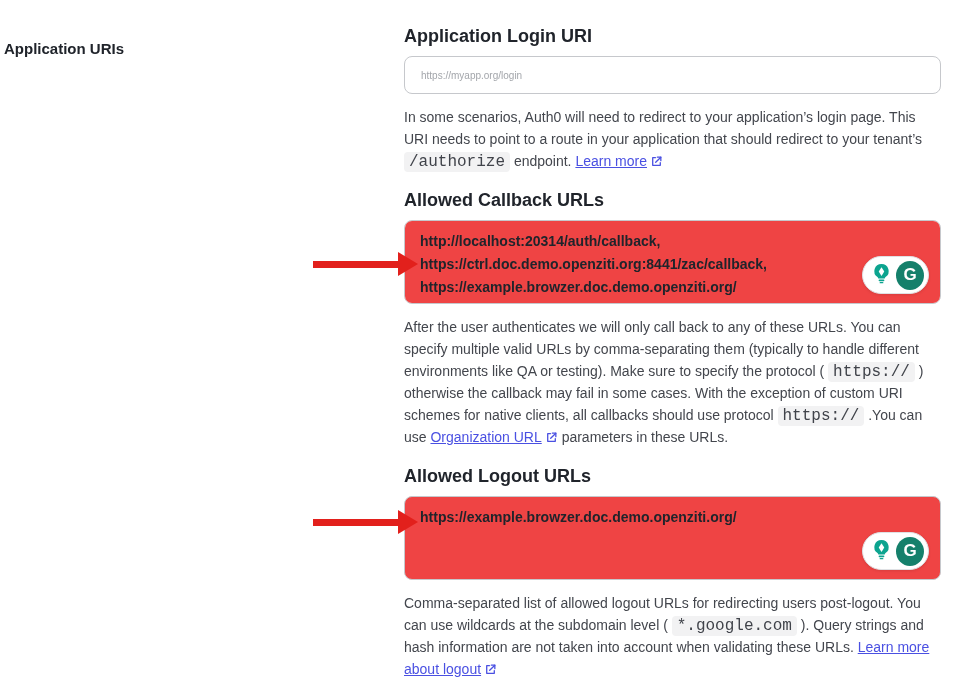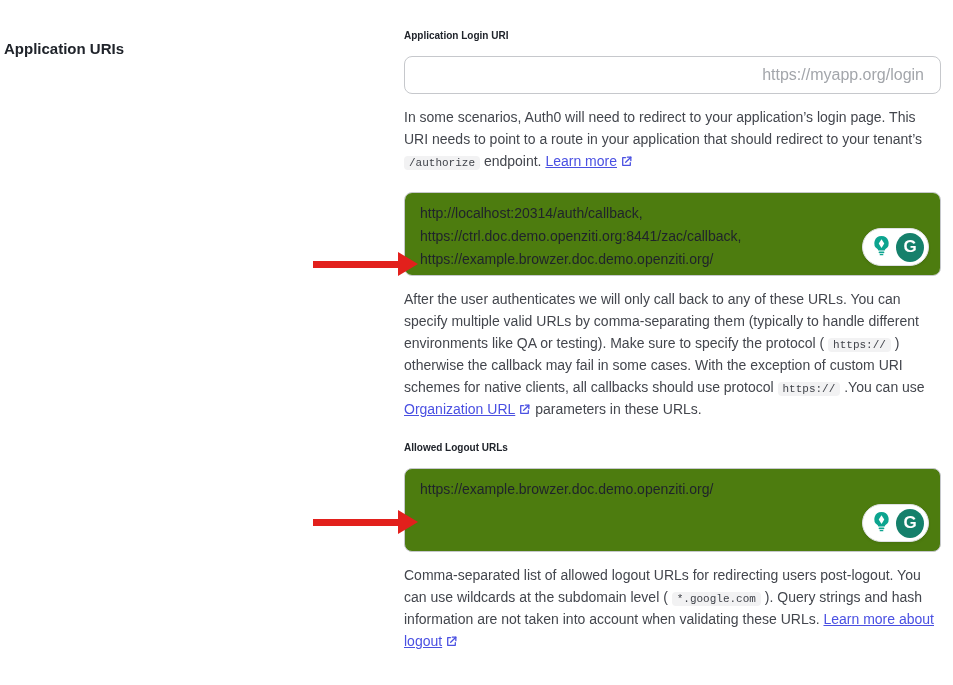--- a/index.html
+++ b/index.html
@@ -13,50 +13,50 @@
     overflow: hidden;
   }
   .section-title {
     position: absolute; left: 4px; top: 28px;
     font-size: 15px; font-weight: 700; color: var(--text_primary);
   }
   .col {
     position: absolute; left: 404px; top: 28px; width: 537px;
   }
   .field-label {
-    font-size: 10px; font-weight: 700; color: var(--text_primary);
+    font-size: 18px; font-weight: 700; color: var(--text_primary);
     margin: 0 0 12px 0; line-height: 16px;
   }
   .text-input {
     width: 100%; height: 38px;
     border: 1px solid var(--border_input); border-radius: 8px;
     padding: 0 16px; outline: none;
-    font-family: "Liberation Sans", sans-serif; font-size: 16px;
-    color: var(--text_primary); background: #fff; text-align: right;
+    font-family: "Liberation Sans", sans-serif; font-size: 10px;
+    color: var(--text_primary); background: #fff;
   }
   .text-input::placeholder { color: var(--placeholder); }
   .help {
     font-size: 14px; line-height: 22px; color: var(--text_secondary);
     margin: 12px 0 20px 0;
   }
   .help.last { margin-bottom: 8px; }
   .chip {
-    font-family: "Liberation Mono", monospace; font-size: 11px;
+    font-family: "Liberation Mono", monospace; font-size: 16px;
     background: var(--chip_bg); color: var(--chip_text);
     padding: 1px 5px; border-radius: 4px; white-space: nowrap; line-height: 1;
   }
   .tlink { color: var(--link); text-decoration: underline; cursor: pointer; }
   .extic svg { vertical-align: -2px; margin-left: 3px; }
   .ta-wrap { position: relative; margin: 0; }
   .textarea {
     display: block; width: 100%; height: 84px;
     border: 1px solid var(--border_input); border-radius: 8px;
     padding: 9px 15px; outline: none; resize: none;
     font-family: "Liberation Sans", sans-serif; font-size: 14px; line-height: 23px;
-    color: var(--text_primary); background: #4d7c0f;
+    color: var(--text_primary); background: #ef4444; font-weight: bold;
   }
   .gram {
     position: absolute; right: 12px; bottom: 10px;
     width: 67px; height: 38px; background: #fff;
     border: 1px solid var(--grammarly_border); border-radius: 19px;
     box-shadow: 0 1px 3px rgba(0,0,0,.10);
     display: flex; align-items: center; gap: 3px; padding: 0 4px 0 7px;
   }
   .bulb-btn { border: none; background: none; padding: 0; cursor: pointer; display: flex; align-items: center; }
   .gcirc {
@@ -84,20 +84,21 @@
 <div class="col">
 
   <div class="field-label">Application Login URI</div>
   <input class="text-input" type="text" placeholder="https://myapp.org/login" style="">
   <p class="help">In some scenarios, Auth0 will need to redirect to your application’s login page. This URI needs to point to a route in your application that should redirect to your tenant’s <span class="chip">/authorize</span> endpoint. <a class="tlink" href="#">Learn more<span class="extic"><svg width="13" height="13" viewBox="0 0 24 24" fill="none" stroke="currentColor" stroke-width="2.4" stroke-linecap="round" stroke-linejoin="round">
             <path d="M10 5H5v14h14v-5"></path>
             <path d="M13.5 4H20v6.5"></path>
             <path d="M20 4l-9.5 9.5"></path>
           </svg></span></a></p>
 
+  <div class="field-label">Allowed Callback URLs</div>
   <div class="ta-wrap">
     <textarea class="textarea" spellcheck="false" style="">http://localhost:20314/auth/callback,
 https://ctrl.doc.demo.openziti.org:8441/zac/callback,
 https://example.browzer.doc.demo.openziti.org/</textarea>
     <div class="gram">
       <button class="bulb-btn">
         <span>
           <svg width="23" height="23" viewBox="0 0 24 24">
             <path d="M12 2a7.5 7.5 0 0 0-4.2 13.7c.5.35.8.9.8 1.5h6.8c0-.6.3-1.15.8-1.5A7.5 7.5 0 0 0 12 2z" fill="var(--grammarly_bulb)"></path>
             <rect x="9" y="18.2" width="6" height="1.8" rx="0.9" fill="var(--grammarly_bulb)"></rect>

